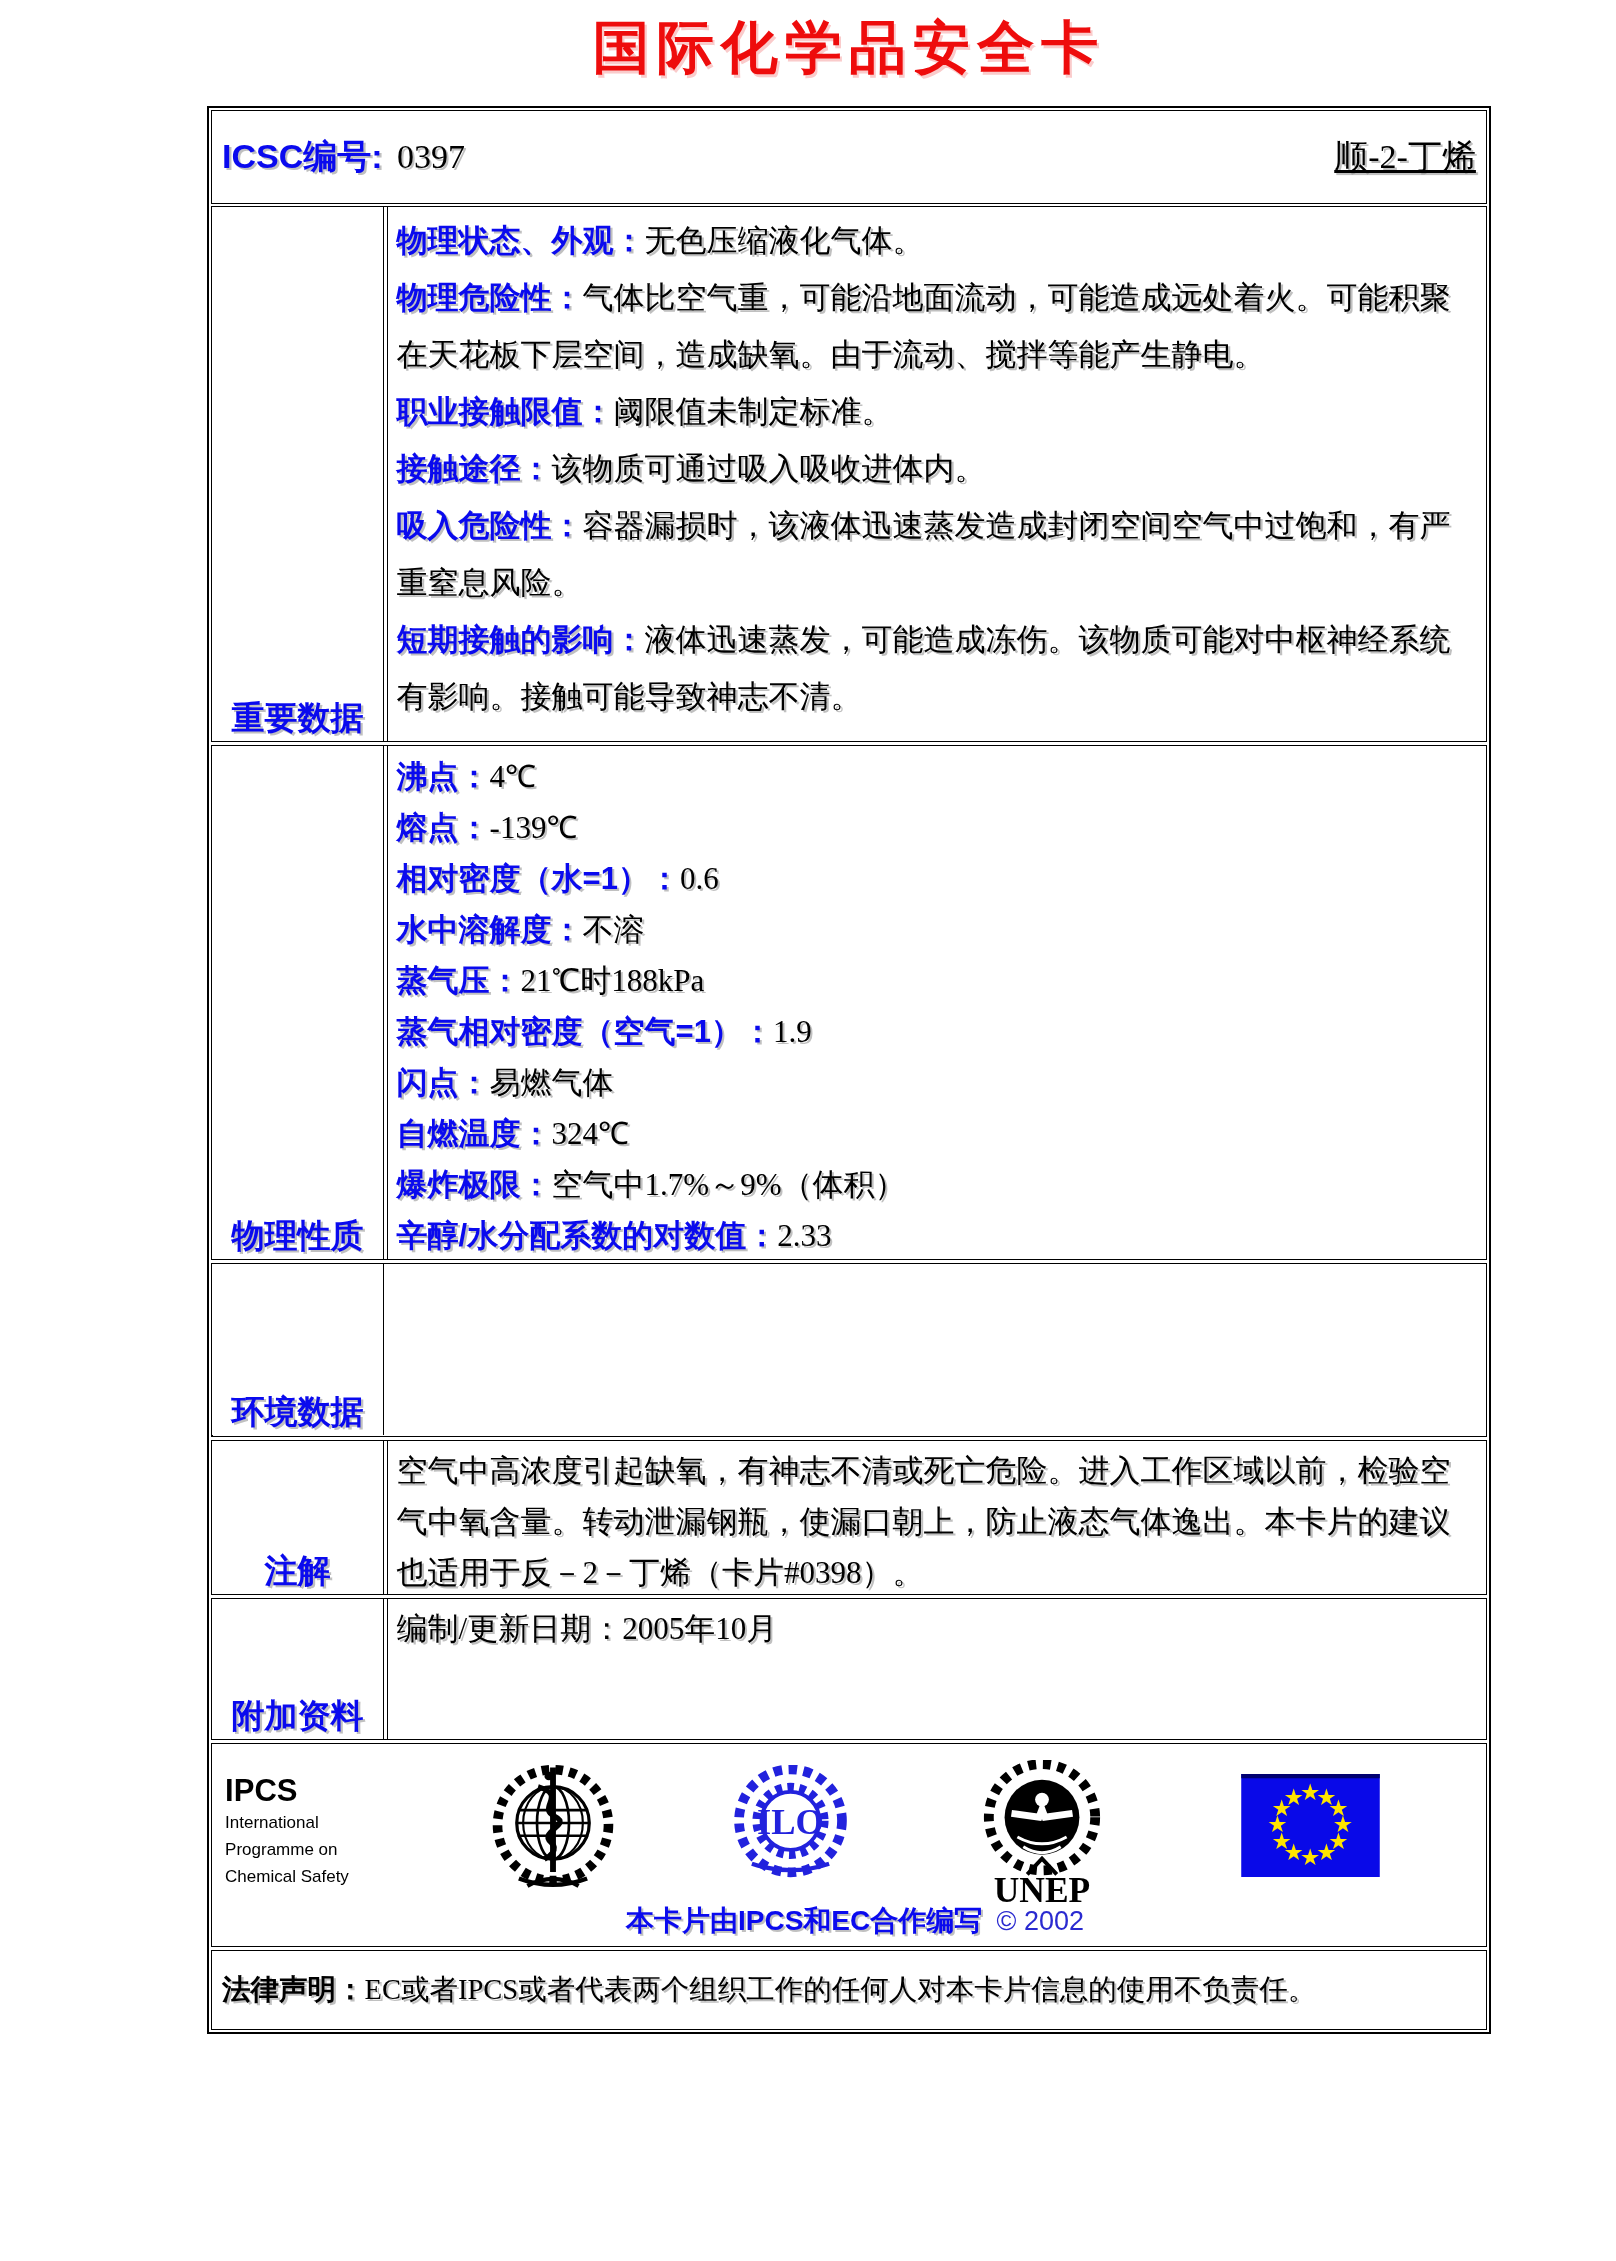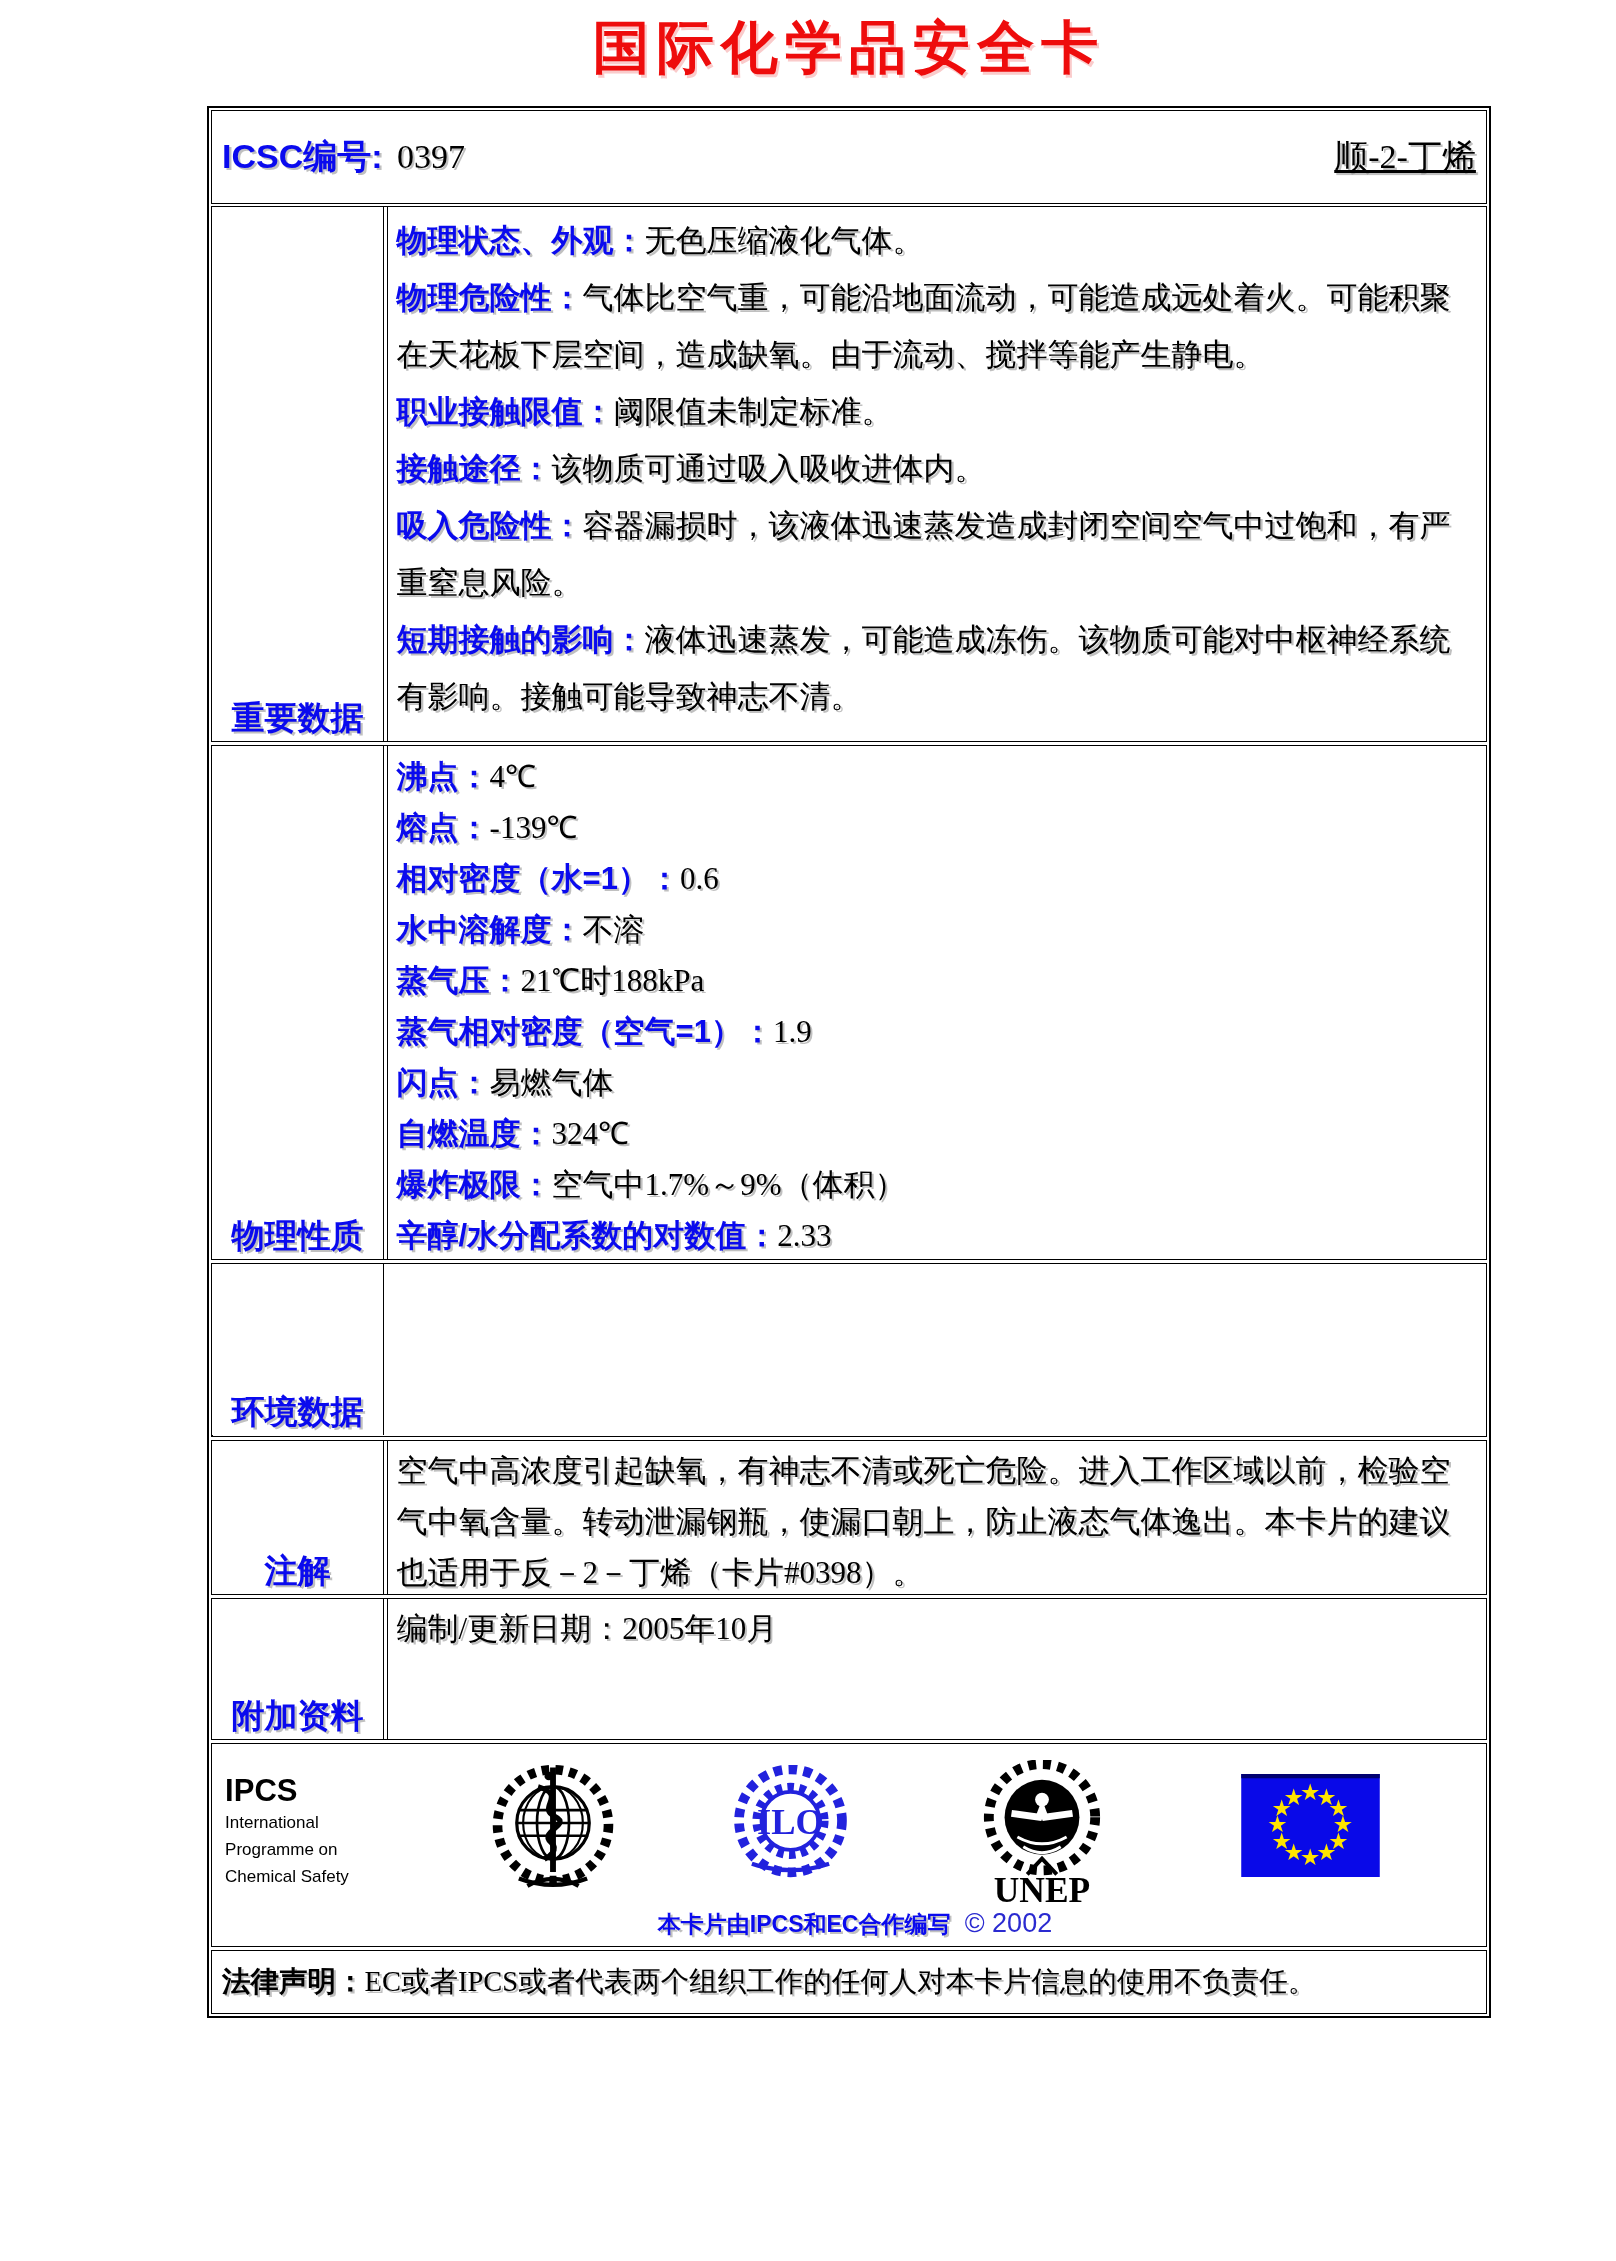--- a/index.html
+++ b/index.html
@@ -33,24 +33,24 @@
   .sec.logos{height:204px;position:relative;}
   .ipcs-block{position:absolute;left:13px;top:28.5px;font-family:"Liberation Sans",sans-serif;}
   .ipcs-acr{font-size:31px;font-weight:bold;line-height:37px;}
   .ipcs-line{font-size:17px;line-height:27px;}
   .logo{position:absolute;}
   .logo-who{left:277px;top:15.7px;}
   .logo-ilo{left:512px;top:21.4px;}
   .logo-unep{left:766px;top:15.7px;}
   .logo-eu{left:1029px;top:30px;}
   .caption{position:absolute;left:0;bottom:5.7px;width:100%;text-align:center;}
-  .caption .cap-main{color:#0a0aee;font-family:"Liberation Sans",sans-serif;font-weight:bold;font-size:23px;margin-left:12px;}
+  .caption .cap-main{color:#0a0aee;font-family:"Liberation Sans",sans-serif;font-weight:bold;font-size:28px;margin-left:12px;}
   .caption .cap-copy{color:#2a2ad0;font-family:"Liberation Sans",sans-serif;font-size:27px;margin-left:11.4px;}
   
-  .sec.legal{height:64px;display:flex;align-items:center;padding:0 10px;font-size:28.5px;}
+  .sec.legal{height:80px;display:flex;align-items:center;padding:0 10px;font-size:28.5px;}
   .legal-label{font-family:"Liberation Sans",sans-serif;font-weight:bold;}
 </style>
 </head>
 <body>
 
 <h1 class="title">国际化学品安全卡</h1>
 
 <div class="card">
 
   <section class="sec hdr">

